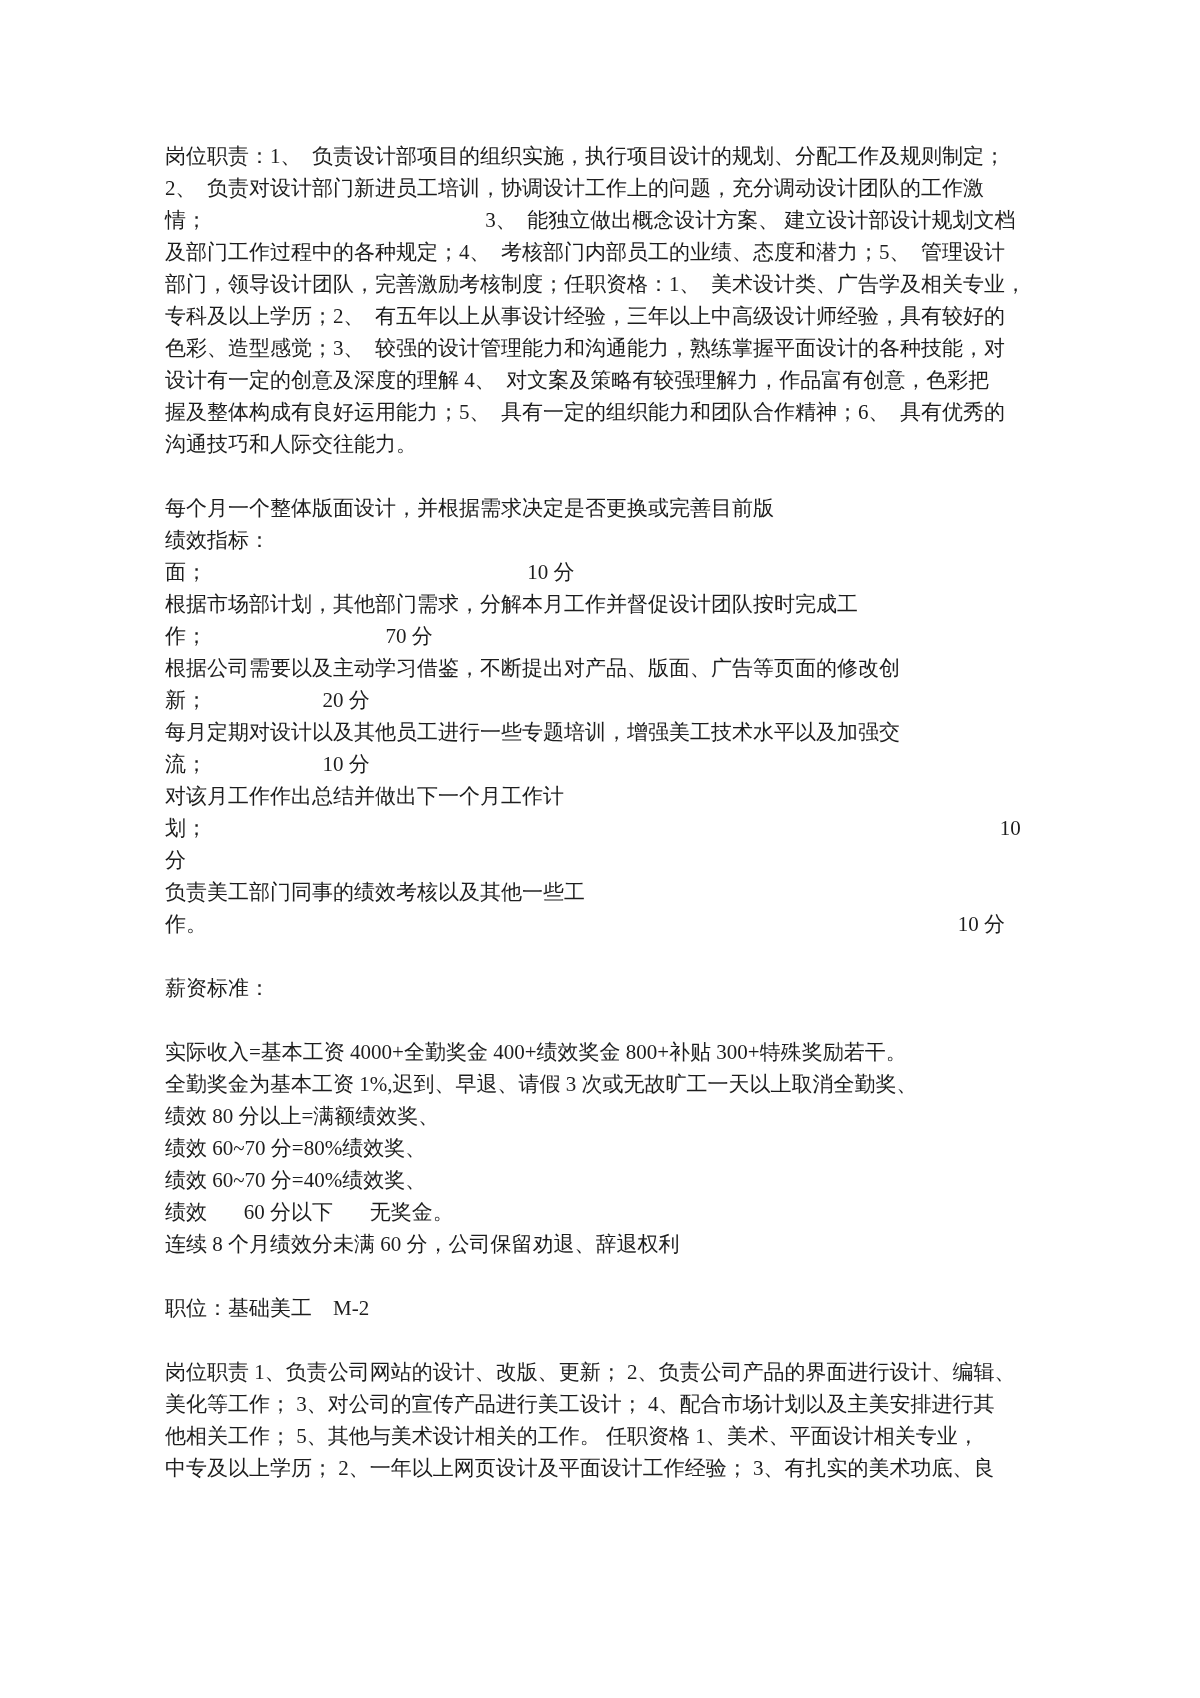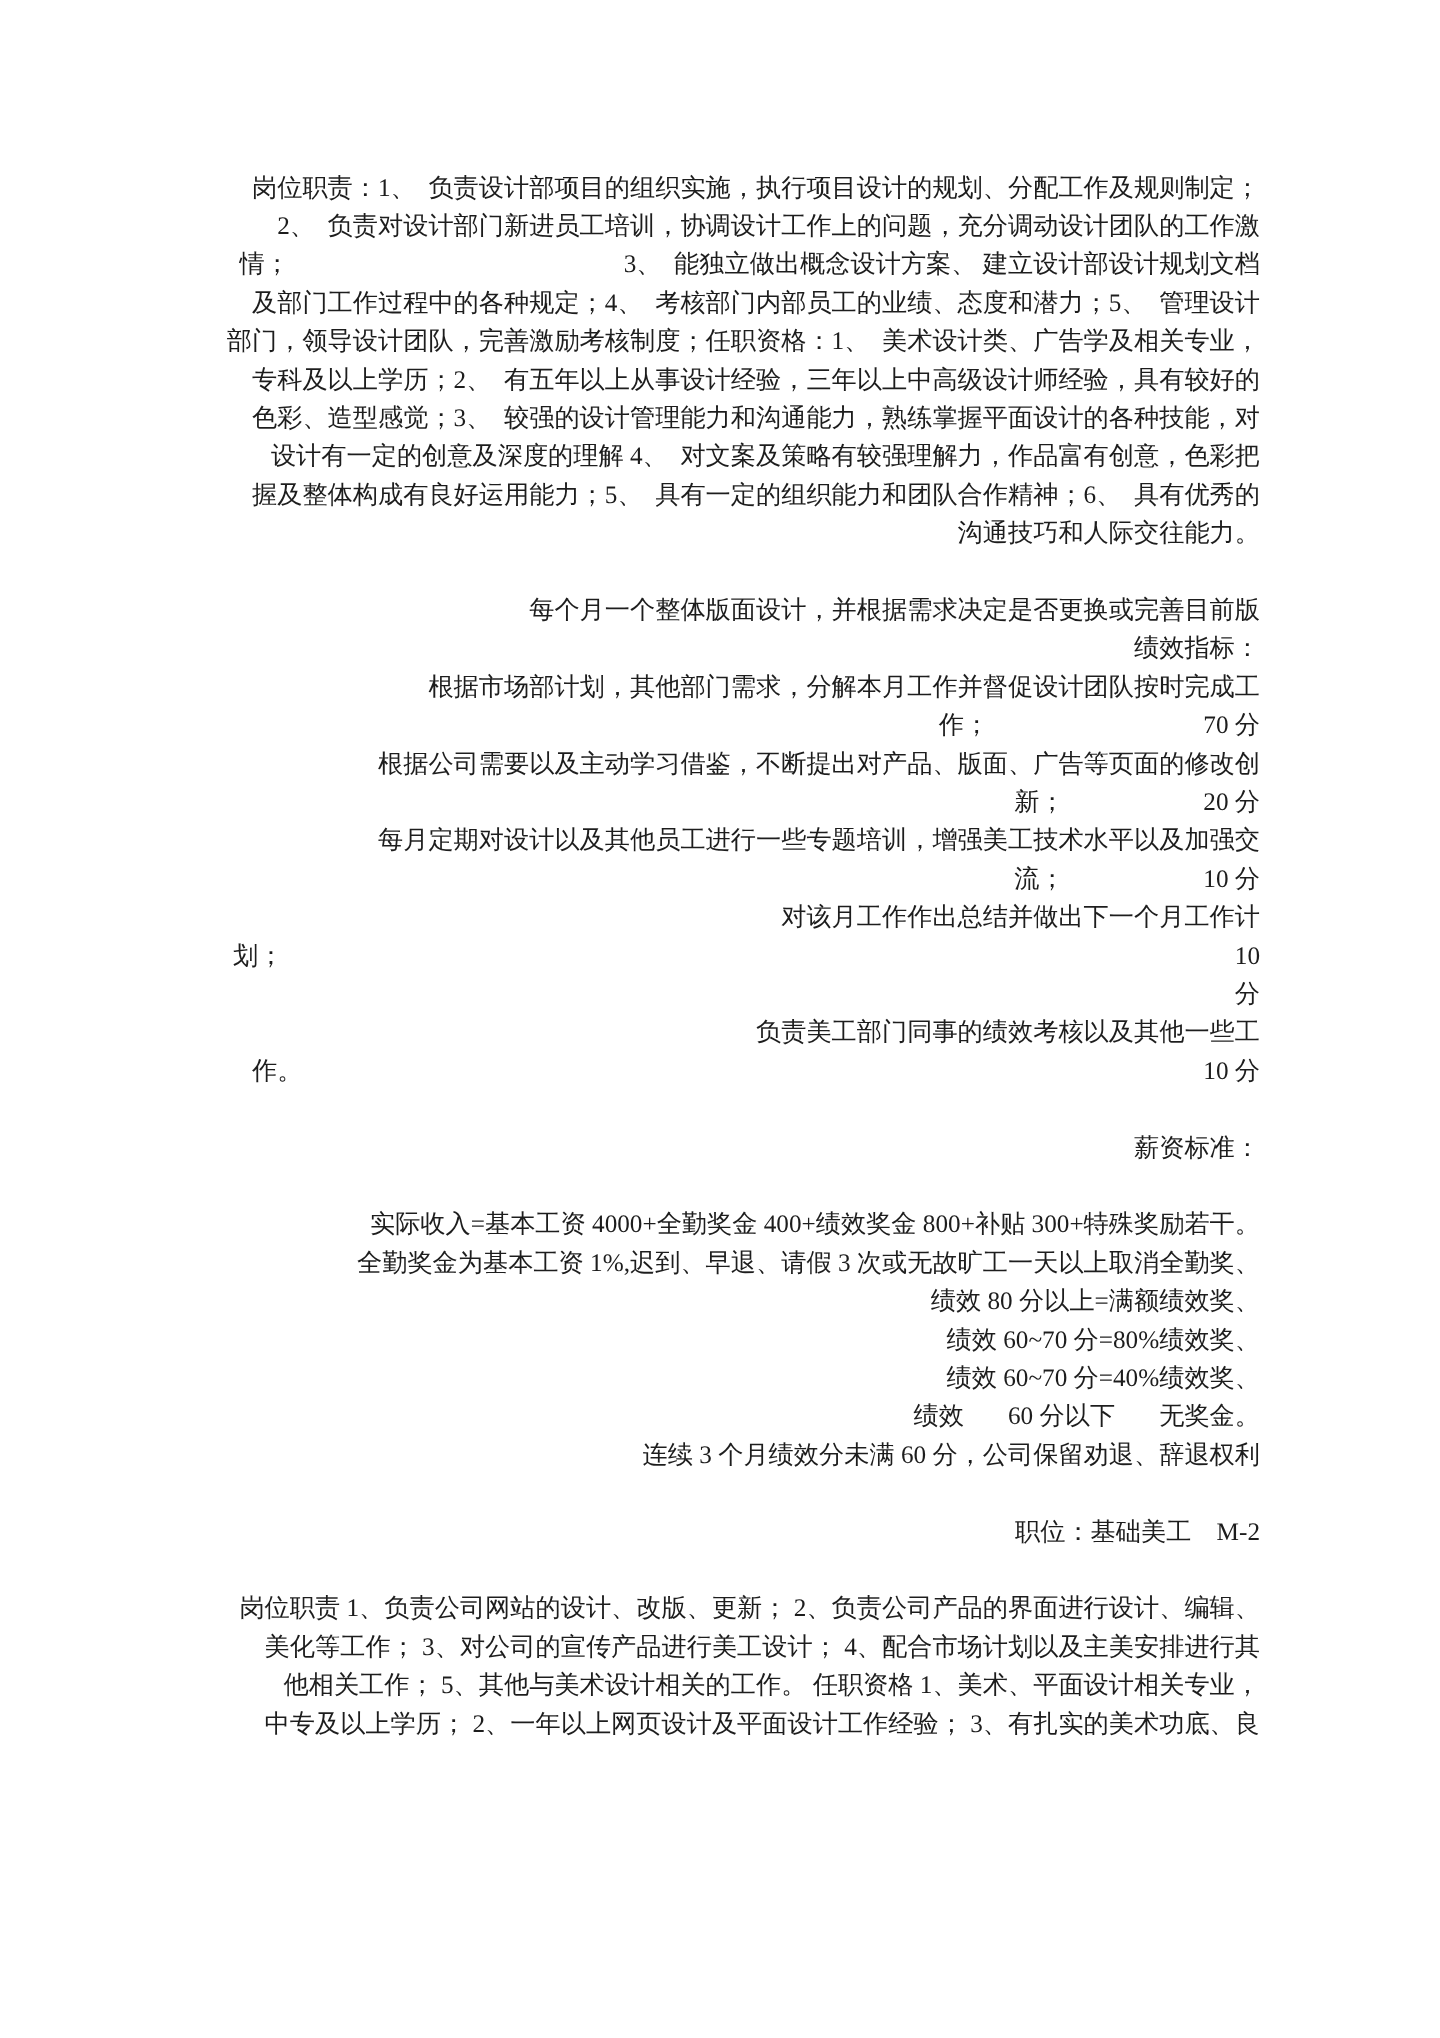--- a/index.html
+++ b/index.html
@@ -16,21 +16,20 @@
     padding: 140px 150px 0 165px;
     font-family: "Liberation Serif", "DejaVu Serif", serif;
     font-size: 21px;
     line-height: 32px;
     color: #1d1d1d;
     overflow: hidden;
   }
   .line {
     white-space: pre;
     min-height: 32px;
-    text-align: right;
   }
   .sec {
     margin-top: 32px;
   }
   .after-gap {
     margin-bottom: 32px;
   }
 </style>
 </head>
 <body>
@@ -46,20 +45,21 @@
     <div class="line">专科及以上学历；2、  有五年以上从事设计经验，三年以上中高级设计师经验，具有较好的</div>
     <div class="line">色彩、造型感觉；3、  较强的设计管理能力和沟通能力，熟练掌握平面设计的各种技能，对</div>
     <div class="line">设计有一定的创意及深度的理解 4、  对文案及策略有较强理解力，作品富有创意，色彩把</div>
     <div class="line">握及整体构成有良好运用能力；5、  具有一定的组织能力和团队合作精神；6、  具有优秀的</div>
     <div class="line">沟通技巧和人际交往能力。</div>
   </section>
 
   <section class="sec">
     <div class="line">每个月一个整体版面设计，并根据需求决定是否更换或完善目前版</div>
     <div class="line">绩效指标：</div>
+    <div class="line">面；                                                             10 分</div>
     <div class="line">根据市场部计划，其他部门需求，分解本月工作并督促设计团队按时完成工</div>
     <div class="line">作；                                  70 分</div>
     <div class="line">根据公司需要以及主动学习借鉴，不断提出对产品、版面、广告等页面的修改创</div>
     <div class="line">新；                      20 分</div>
     <div class="line">每月定期对设计以及其他员工进行一些专题培训，增强美工技术水平以及加强交</div>
     <div class="line">流；                      10 分</div>
     <div class="line">对该月工作作出总结并做出下一个月工作计</div>
     <div class="line">划；                                                                                                                                                       10</div>
     <div class="line">分</div>
     <div class="line">负责美工部门同事的绩效考核以及其他一些工</div>
@@ -67,21 +67,21 @@
   </section>
 
   <section class="sec">
     <div class="line after-gap">薪资标准：</div>
     <div class="line">实际收入=基本工资 4000+全勤奖金 400+绩效奖金 800+补贴 300+特殊奖励若干。</div>
     <div class="line">全勤奖金为基本工资 1%,迟到、早退、请假 3 次或无故旷工一天以上取消全勤奖、</div>
     <div class="line">绩效 80 分以上=满额绩效奖、</div>
     <div class="line">绩效 60~70 分=80%绩效奖、</div>
     <div class="line">绩效 60~70 分=40%绩效奖、</div>
     <div class="line">绩效       60 分以下       无奖金。</div>
-    <div class="line">连续 3 个月绩效分未满 60 分，公司保留劝退、辞退权利</div>
+    <div class="line">连续 8 个月绩效分未满 60 分，公司保留劝退、辞退权利</div>
   </section>
 
   <section class="sec">
     <div class="line after-gap">职位：基础美工    M-2</div>
     <div class="line">岗位职责 1、负责公司网站的设计、改版、更新； 2、负责公司产品的界面进行设计、编辑、</div>
     <div class="line">美化等工作； 3、对公司的宣传产品进行美工设计； 4、配合市场计划以及主美安排进行其</div>
     <div class="line">他相关工作； 5、其他与美术设计相关的工作。 任职资格 1、美术、平面设计相关专业，</div>
     <div class="line">中专及以上学历； 2、一年以上网页设计及平面设计工作经验； 3、有扎实的美术功底、良</div>
   </section>
 

